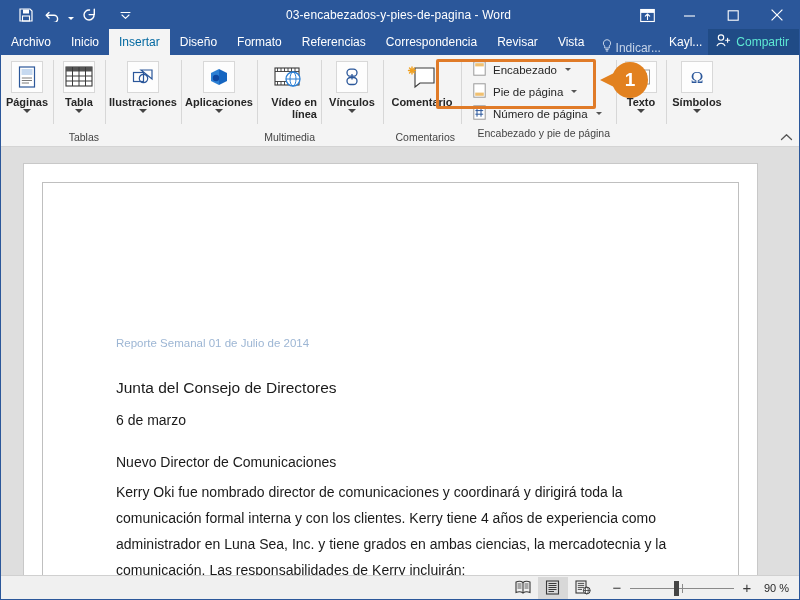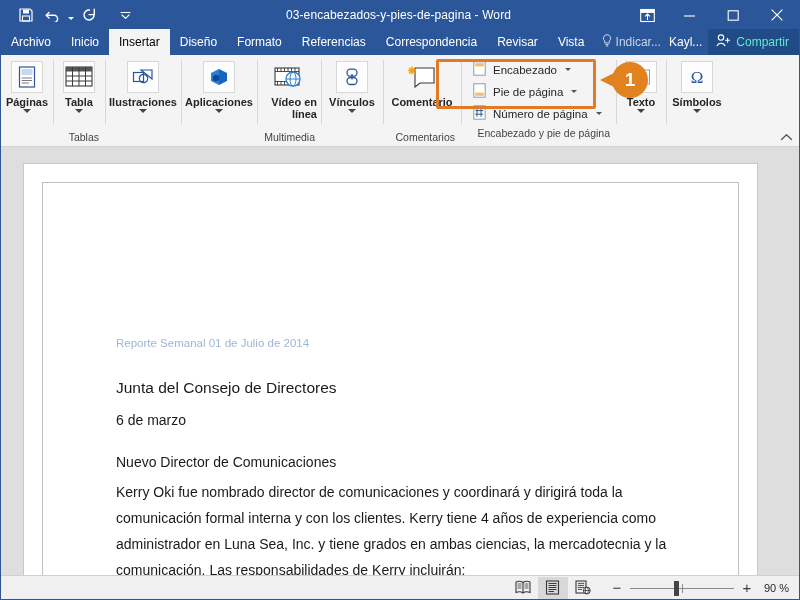--- a/index.html
+++ b/index.html
@@ -93,29 +93,29 @@
   }
   .tab {
     padding: 0 10px;
     display: flex; align-items: center;
     font-size: 12px;
     color: #ffffff;
     white-space: nowrap;
   }
   .tab.active {
     background: #f4f4f4;
-    color: #000000;
+    color: #0369a1;
   }
   .tabbar-right {
     margin-left: auto;
     display: flex;
     align-items: stretch;
   }
   .tellme {
-    display: flex; align-items: center;
+    display: flex; align-items: flex-end;
     gap: 4px;
     padding: 0 6px;
     font-size: 12px;
     color: #c6d4e8;
     white-space: nowrap;
   }
   .acct {
     display: flex; align-items: center;
     padding: 0 6px 0 2px;
     font-size: 12px;

